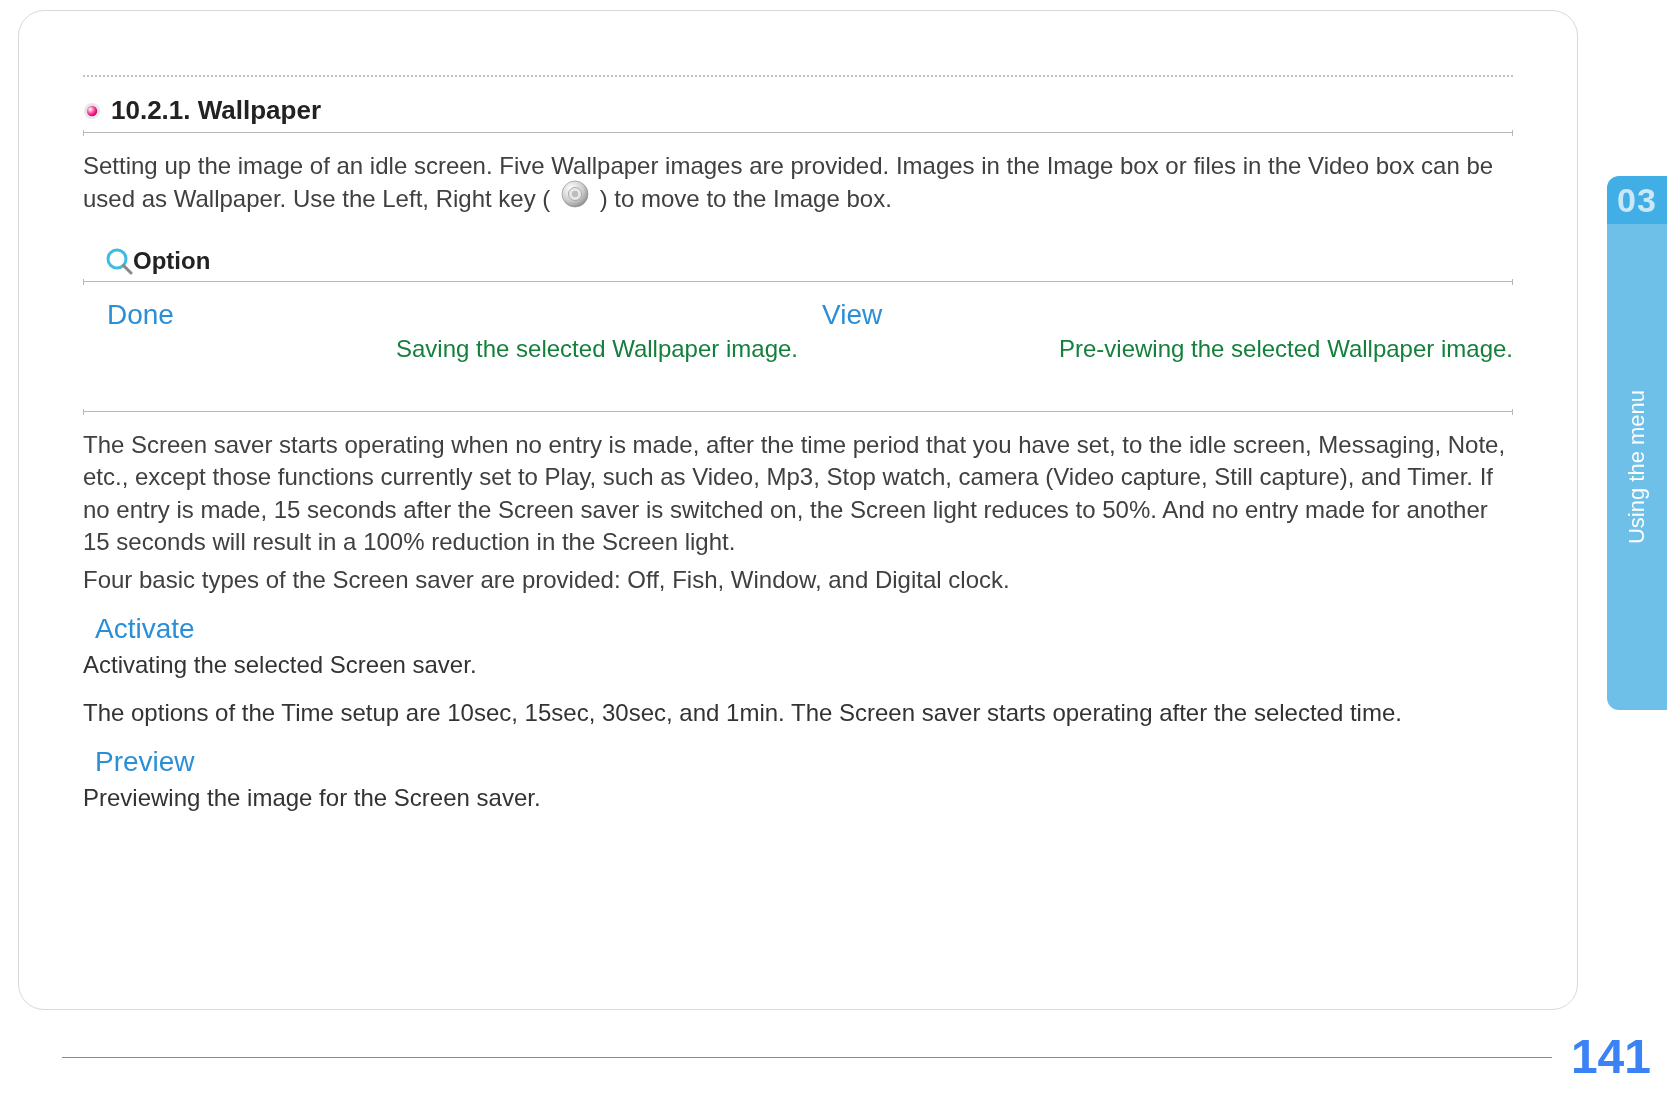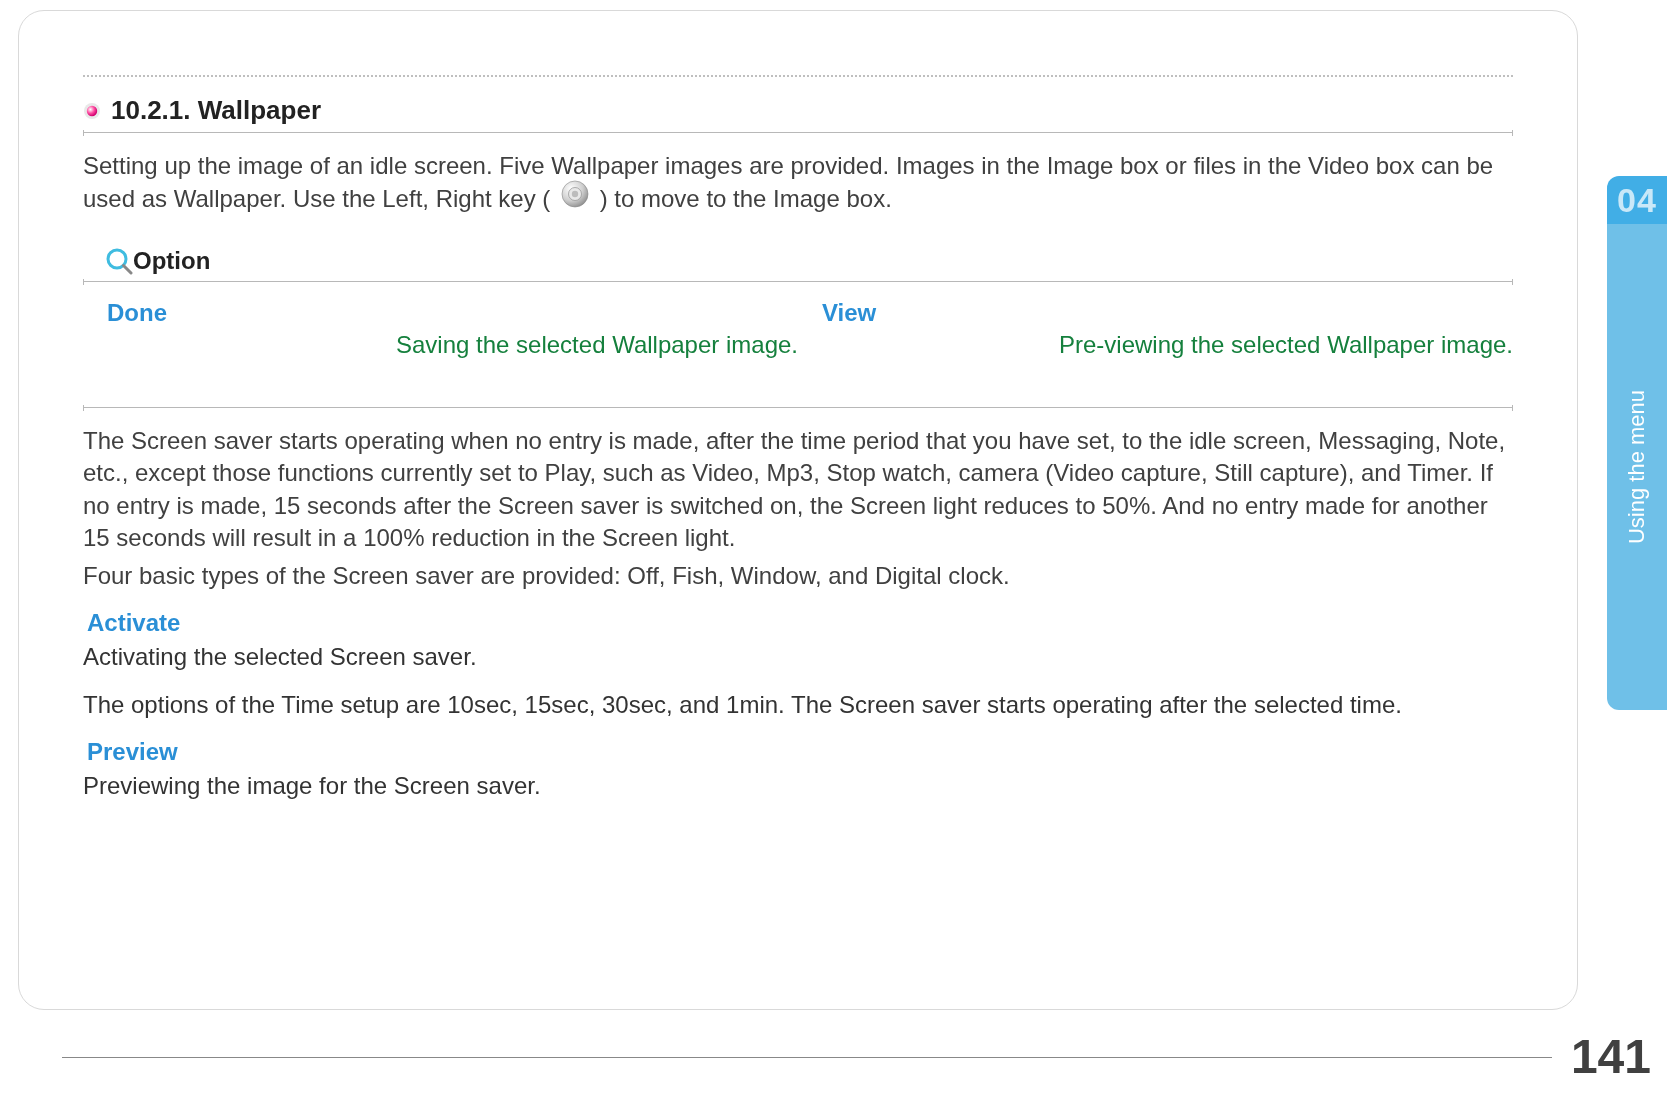--- a/index.html
+++ b/index.html
@@ -94,34 +94,34 @@
   }
   .cols {
     display: flex;
     margin-top: 14px;
   }
   .col {
     flex: 1;
     padding-left: 24px;
   }
   .term {
-    font-size: 24px;
-    font-weight: bold;
+    font-size: 28px;
+    font-weight: normal;
     color: #2a8fd6;
     margin-bottom: 4px;
   }
   .desc {
     font-size: 24px;
     color: #15803d;
     margin-left: 20px;
     text-align: right;
   }
   .sec2 { margin-top: 46px; }
   .entry { margin-top: 16px; }
-  .entry .term { margin-left: 4px; }
+  .entry .term { margin-left: 12px; }
   .entry .entry-desc {
     font-size: 24px;
     color: #333;
     line-height: 1.35;
     margin-top: 2px;
   }
   .side-tab {
     position: absolute;
     right: 0;
     top: 176px;
@@ -159,21 +159,21 @@
     font-size: 22px;
     white-space: nowrap;
     transform: rotate(-90deg);
   }
   .pgnum {
     position: absolute;
     right: 16px;
     bottom: 10px;
     font-size: 48px;
     font-weight: bold;
-    color: #404040;
+    color: #3b82f6;
   }
   .pgline {
     position: absolute;
     right: 115px;
     bottom: 36px;
     width: 1490px;
     border-top: 1px solid #888;
   }
 </style>
 </head>
@@ -267,21 +267,21 @@
 
       <div class="entry">
         <div class="term">Preview</div>
         <div class="entry-desc">Previewing the image for the Screen saver.</div>
       </div>
     </div>
 
   </div>
 
   <div class="side-tab">
-    <div class="tab-chapter">04</div>
+    <div class="tab-chapter">03</div>
     <div class="tab-body">
       <div class="tab-text">Using the menu</div>
     </div>
   </div>
 
   <div class="pgline"></div>
   <div class="pgnum">141</div>
 
 </div>
 

